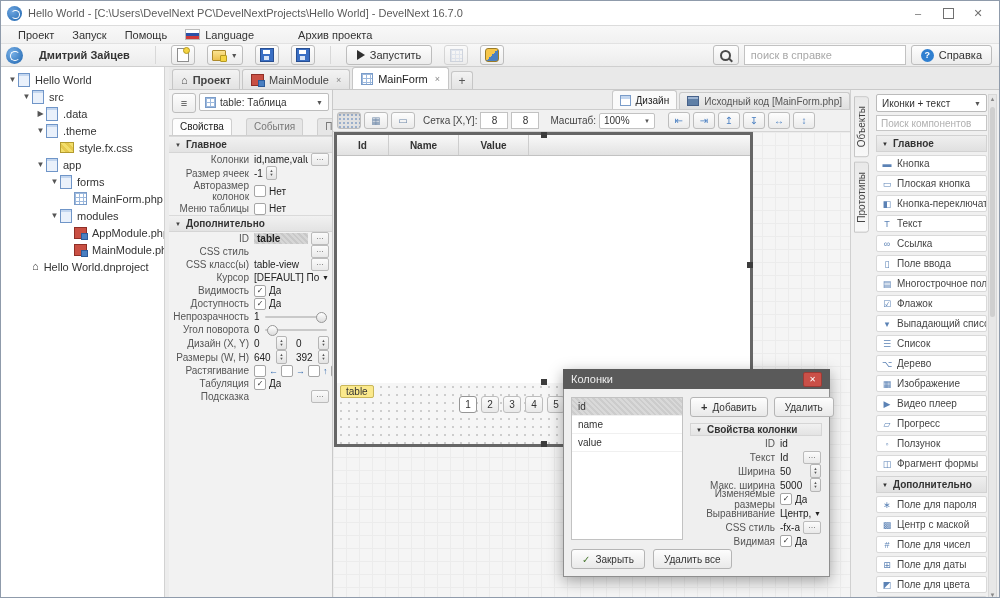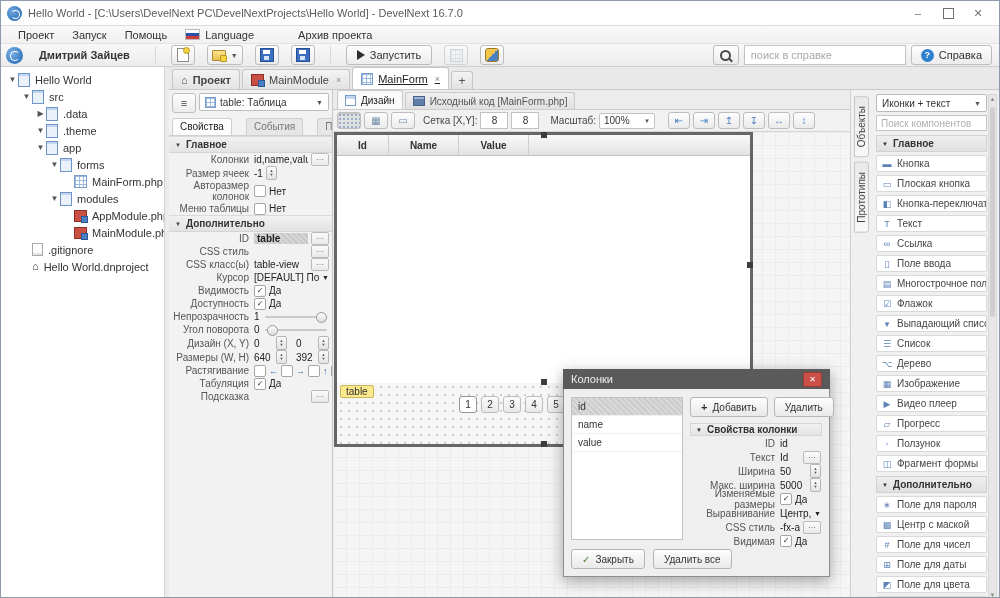--- a/index.html
+++ b/index.html
@@ -55,21 +55,21 @@
   .ic-pkg{width:10px;height:12px;background:#eaf1fb;border:1px solid #6f95c8;box-shadow:inset 0 2px 0 #c3d6ef;}
   .ic-css{width:12px;height:9px;background:repeating-linear-gradient(45deg,#f2de6a 0 3px,#e6c94e 3px 6px);border:1px solid #b39b2e;}
   .ic-form{width:11px;height:11px;background:linear-gradient(#9db9dd 1px,transparent 1px),linear-gradient(90deg,#9db9dd 1px,transparent 1px);background-size:4px 4px;border:1px solid #7a9cc9;background-color:#fff;}
   .ic-mod{width:11px;height:10px;background:#c94f43;border:1px solid #8f2f27;position:relative;}
   .ic-mod::after{content:'';position:absolute;right:-2px;bottom:-2px;width:5px;height:5px;background:#4a7fc1;border:1px solid #2c5a99;}
   .ic-txt{width:9px;height:11px;background:#fdfdfd;border:1px solid #a8a8a8;box-shadow:inset 0 -2px 0 #e4e4e4;}
   .ic-home{font-size:11px;color:#444;line-height:11px;}
   
   .tabbar{display:flex;align-items:flex-end;background:#e9e9e9;border-bottom:1px solid #c9c9c9;height:22px;padding-left:3px;gap:2px;flex:none;}
   .tab{height:19px;display:flex;align-items:center;gap:5px;padding:0 8px;border:1px solid #c6c6c6;border-bottom:none;border-radius:3px 3px 0 0;background:linear-gradient(#f3f3f3,#e3e3e3);font-size:11px;color:#444;}
-  .tab.active{background:#fff;height:21px;color:#222;text-decoration:underline;}
+  .tab.active{background:#fff;height:21px;color:#222;}
   .tab .x{font-size:9px;color:#888;margin-left:2px;}
   .tab-add{width:20px;height:17px;border:1px solid #c6c6c6;border-bottom:none;border-radius:3px 3px 0 0;background:linear-gradient(#f3f3f3,#e3e3e3);display:flex;align-items:center;justify-content:center;font-size:12px;color:#555;}
   .tab-ico-home{font-size:11px;color:#555;}
   .tab-ico-form{width:10px;height:10px;background:linear-gradient(#9db9dd 1px,transparent 1px),linear-gradient(90deg,#9db9dd 1px,transparent 1px);background-size:4px 4px;background-color:#fff;border:1px solid #7a9cc9;}
   .center-body{flex:1;display:flex;min-height:0;}
   
   .inspector{width:163px;background:#f2f2f2;border-right:1px solid #c9c9c9;font-size:10px;flex:none;overflow:hidden;display:flex;flex-direction:column;}
   .insp-head{display:flex;gap:3px;padding:3px;}
   .menu-btn{width:22px;height:18px;border:1px solid #bdbdbd;border-radius:3px;background:linear-gradient(#fdfdfd,#ececec);display:flex;align-items:center;justify-content:center;color:#444;font-size:11px;}
   .combo{flex:1;height:18px;background:#fff;border:1px solid #bdbdbd;border-radius:2px;display:flex;align-items:center;gap:4px;padding:0 5px;color:#333;box-sizing:border-box;}
@@ -86,21 +86,21 @@
   .hatch{background:repeating-linear-gradient(45deg,#d6d6d6 0 2px,#c8c8c8 2px 4px);padding:0 3px;flex:1;}
   .dots{width:16px;height:11px;border:1px solid #bbb;background:linear-gradient(#fbfbfb,#e9e9e9);border-radius:2px;font-size:8px;line-height:8px;text-align:center;color:#444;margin-left:auto;flex:none;}
   .cb{width:10px;height:10px;border:1px solid #a5a5a5;background:#fff;border-radius:2px;font-size:8px;line-height:9px;text-align:center;color:#333;flex:none;}
   .spin{width:9px;height:12px;border:1px solid #b5b5b5;background:linear-gradient(#fafafa,#e3e3e3);border-radius:2px;display:flex;flex-direction:column;align-items:center;justify-content:center;font-size:4px;line-height:4px;color:#555;flex:none;}
   .slider{flex:1;height:11px;position:relative;margin:0 2px;}
   .slider::before{content:'';position:absolute;left:0;right:0;top:5px;height:2px;background:#c9c9c9;border-radius:1px;}
   .knob{position:absolute;top:1px;width:9px;height:9px;border:1px solid #979797;border-radius:50%;background:linear-gradient(#fff,#dcdcdc);}
   .anchor-arrow{color:#3a6fb0;font-size:9px;}
   
   .design{flex:1;display:flex;flex-direction:column;min-width:0;}
-  .dtabs{display:flex;align-items:flex-end;height:19px;background:#ececec;border-bottom:1px solid #cccccc;padding-left:4px;gap:2px;flex:none;}
+  .dtabs{display:flex;align-items:flex-end;height:19px;background:#ececec;border-bottom:1px solid #cccccc;padding-left:4px;gap:2px;flex:none;justify-content:flex-end;}
   .dtab{height:16px;padding:0 7px;font-size:10px;display:flex;gap:5px;align-items:center;border:1px solid #c9c9c9;border-bottom:none;border-radius:3px 3px 0 0;background:linear-gradient(#f0f0f0,#e0e0e0);color:#555;}
   .dtab.active{background:#fafafa;color:#222;height:18px;}
   .dtab-ico1{width:9px;height:9px;background:#fff;border:1px solid #7a9cc9;box-shadow:inset 0 3px 0 #c3d6ef;}
   .dtab-ico2{width:10px;height:8px;background:#5f7fa6;border:1px solid #46618a;box-shadow:inset 0 2px 0 #9db4d2;}
   .design-toolbar{height:21px;display:flex;align-items:center;gap:3px;padding:0 4px;background:#f1f1f1;border-bottom:1px solid #d5d5d5;font-size:10px;color:#444;flex:none;}
   .sbtn{width:24px;height:17px;border:1px solid #bdbdbd;border-radius:3px;background:linear-gradient(#fdfdfd,#ebebeb);display:flex;align-items:center;justify-content:center;font-size:10px;color:#6d87a8;box-sizing:border-box;}
   .sbtn.pressed{background:#e1e1e1;box-shadow:inset 0 1px 2px rgba(0,0,0,.15);}
   .gin{width:26px;height:15px;border:1px solid #c2c2c2;background:#fff;font-size:10px;text-align:center;color:#333;padding:0;}
   .scombo{width:56px;height:16px;background:#fff;border:1px solid #c2c2c2;border-radius:2px;display:flex;align-items:center;padding:0 4px;gap:3px;color:#333;box-sizing:border-box;}
   .scombo .caret{margin-left:auto;font-size:6px;color:#555;}
@@ -234,20 +234,25 @@
       <div class="trow i2">
           <span class="arr">▶</span>
           <span class="ti ic-pkg"></span>
           <span>.data</span>
         </div>
       <div class="trow i2">
           <span class="arr">▼</span>
           <span class="ti ic-pkg"></span>
           <span>.theme</span>
         </div>
+      <div class="trow i3">
+          <span class="arr"></span>
+          <span class="ti ic-css"></span>
+          <span>style.fx.css</span>
+        </div>
       <div class="trow i2">
           <span class="arr">▼</span>
           <span class="ti ic-pkg"></span>
           <span>app</span>
         </div>
       <div class="trow i3">
           <span class="arr">▼</span>
           <span class="ti ic-pkg"></span>
           <span>forms</span>
         </div>
@@ -263,25 +268,20 @@
         </div>
       <div class="trow i4">
           <span class="arr"></span>
           <span class="ti ic-mod"></span>
           <span>AppModule.php</span>
         </div>
       <div class="trow i4">
           <span class="arr"></span>
           <span class="ti ic-mod"></span>
           <span>MainModule.php</span>
-        </div>
-      <div class="trow i1">
-          <span class="arr"></span>
-          <span class="ti ic-txt"></span>
-          <span>.gitignore</span>
         </div>
       <div class="trow i1">
           <span class="arr"></span>
           <span class="ti ic-home">⌂</span>
           <span>Hello World.dnproject</span>
         </div>
     </div>
     <div class="vsplit"></div>
 
     <div class="center">

